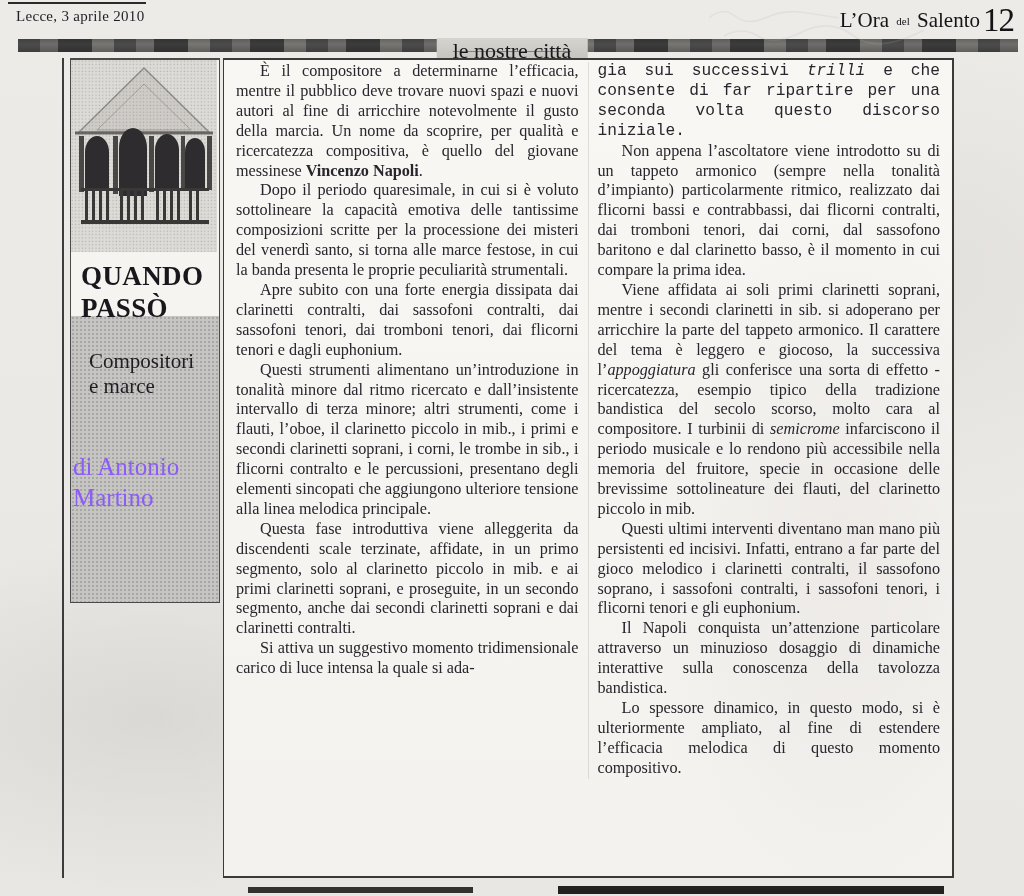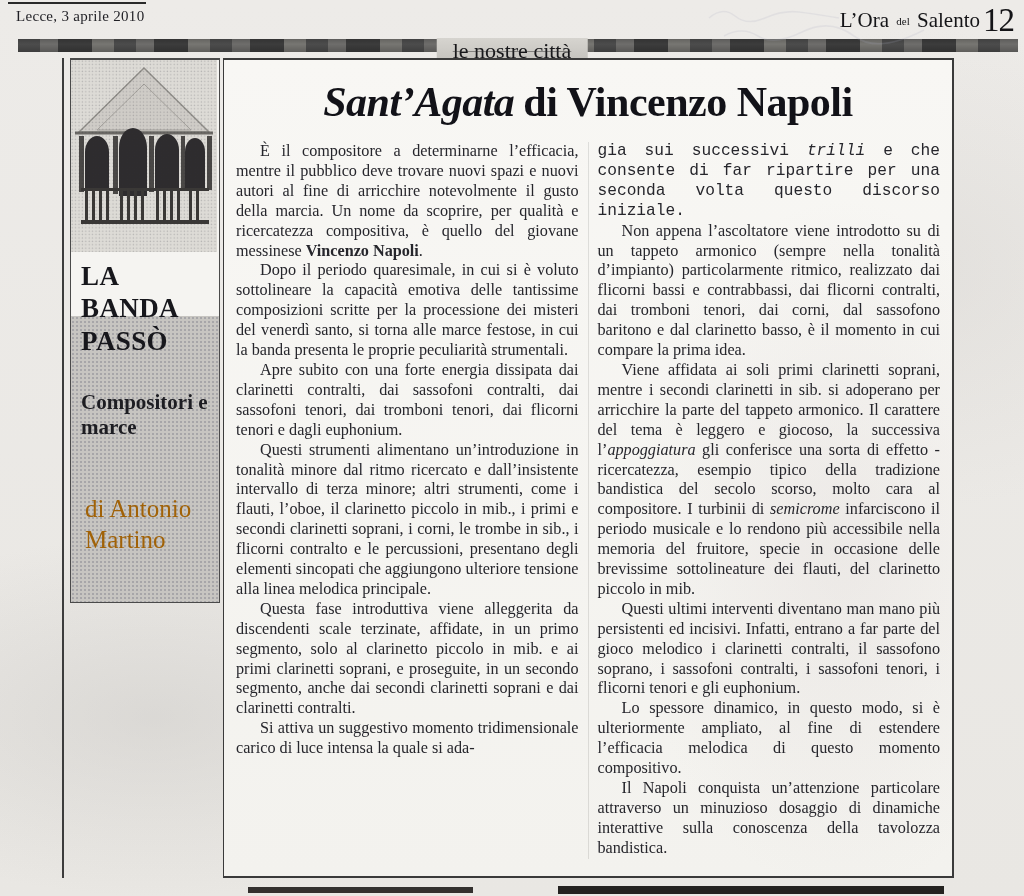--- a/index.html
+++ b/index.html
@@ -49,26 +49,26 @@
     background-color:#c7c5c1;
     background-image:radial-gradient(rgba(55,55,80,.22) 1px,transparent 1.3px);
     background-size:4px 4px;
   }
   .photo{height:192px;position:relative;overflow:hidden;}
   .kicker{
     position:relative;margin:0;padding:8px 10px 0 10px;
     font-size:27px;font-weight:bold;line-height:1.2;color:#17171c;letter-spacing:.4px;
   }
   .series-title{
-    position:relative;margin:33px 0 0 0;padding:0 10px;
-    font-size:21px;font-weight:bold;line-height:1.2;color:#1d1d22;
+    position:relative;margin:24px 0 0 0;padding:0 18px;
+    font-size:21px;font-weight:normal;line-height:1.2;color:#1d1d22;
   }
   .byline{
-    position:relative;margin-top:52px;padding:0 14px;
-    font-size:25px;line-height:1.25;color:#a16207;
+    position:relative;margin-top:52px;padding:0 2px;
+    font-size:25px;line-height:1.25;color:#8b5cf6;
   }
   .article{
     flex:1;margin-left:3px;
     border:2px solid #3a3a3a;border-left-width:1px;
     background:
       radial-gradient(ellipse 300px 500px at 85% 60%, rgba(210,200,200,.25), transparent 70%),
       linear-gradient(#f8f7f4,#f3f2ee);
     padding:2px 12px 8px 12px;position:relative;
   }
   .title{
@@ -159,48 +159,45 @@
           <rect x="99" y="131" width="3" height="29"></rect>
             <rect x="106" y="131" width="3" height="29"></rect>
           <rect x="118" y="131" width="3" height="29"></rect>
             <rect x="125" y="131" width="3" height="29"></rect>
         </g>
         <rect width="146" height="192" fill="url(#dots)"></rect>
       </svg>
     </div>
 
     <h2 class="kicker">
-        <div>LA BANDA</div>
+        <div>QUANDO</div>
         <div>PASSÒ</div>
       </h2>
 
     <h3 class="series-title">Compositori e marce</h3>
 
     <div class="byline">di Antonio Martino</div>
   </aside>
 
   <main class="article">
-    <h1 class="title">
-      <span class="t-ital">Sant’Agata</span><span>di Vincenzo Napoli</span>
-    </h1>
     <div class="cols">
       <div class="col col-left">
           <p><span>È il compositore a determinarne l’efficacia, mentre il pubblico deve trovare nuovi spazi e nuovi autori al fine di arricchire notevolmente il gusto della marcia. Un nome da scoprire, per qualità e ricercatezza compositiva, è quello del giovane messinese </span><span class="bd">Vincenzo Napoli</span><span>.</span></p>
           <p><span>Dopo il periodo quaresimale, in cui si è voluto sottolineare la capacità emotiva delle tantissime composizioni scritte per la processione dei misteri del venerdì santo, si torna alle marce festose, in cui la banda presenta le proprie peculiarità strumentali.</span></p>
           <p><span>Apre subito con una forte energia dissipata dai clarinetti contralti, dai sassofoni contralti, dai sassofoni tenori, dai tromboni tenori, dai flicorni tenori e dagli euphonium.</span></p>
           <p><span>Questi strumenti alimentano un’introduzione in tonalità minore dal ritmo ricercato e dall’insistente intervallo di terza minore; altri strumenti, come i flauti, l’oboe, il clarinetto piccolo in mib., i primi e secondi clarinetti soprani, i corni, le trombe in sib., i flicorni contralto e le percussioni, presentano degli elementi sincopati che aggiungono ulteriore tensione alla linea melodica principale.</span></p>
           <p><span>Questa fase introduttiva viene alleggerita da discendenti scale terzinate, affidate, in un primo segmento, solo al clarinetto piccolo in mib. e ai primi clarinetti soprani, e proseguite, in un secondo segmento, anche dai secondi clarinetti soprani e dai clarinetti contralti.</span></p>
           <p><span>Si attiva un suggestivo momento tridimensionale carico di luce intensa la quale si ada-</span></p>
         </div>
       <div class="col col-right">
           <p class="noind"><span>gia sui successivi </span><span class="it">trilli</span><span> e che consente di far ripartire per una seconda volta questo discorso iniziale.</span></p>
           <p><span>Non appena l’ascoltatore viene introdotto su di un tappeto armonico (sempre nella tonalità d’impianto) particolarmente ritmico, realizzato dai flicorni bassi e contrabbassi, dai flicorni contralti, dai tromboni tenori, dai corni, dal sassofono baritono e dal clarinetto basso, è il momento in cui compare la prima idea.</span></p>
           <p><span>Viene affidata ai soli primi clarinetti soprani, mentre i secondi clarinetti in sib. si adoperano per arricchire la parte del tappeto armonico. Il carattere del tema è leggero e giocoso, la successiva l’</span><span class="it">appoggiatura</span><span> gli conferisce una sorta di effetto - ricercatezza, esempio tipico della tradizione bandistica del secolo scorso, molto cara al compositore. I turbinii di </span><span class="it">semicrome</span><span> infarciscono il periodo musicale e lo rendono più accessibile nella memoria del fruitore, specie in occasione delle brevissime sottolineature dei flauti, del clarinetto piccolo in mib.</span></p>
           <p><span>Questi ultimi interventi diventano man mano più persistenti ed incisivi. Infatti, entrano a far parte del gioco melodico i clarinetti contralti, il sassofono soprano, i sassofoni contralti, i sassofoni tenori, i flicorni tenori e gli euphonium.</span></p>
+          <p><span>Il Napoli conquista un’attenzione particolare attraverso un minuzioso dosaggio di dinamiche interattive sulla conoscenza della tavolozza bandistica.</span></p>
           <p><span>Lo spessore dinamico, in questo modo, si è ulteriormente ampliato, al fine di estendere l’efficacia melodica di questo momento compositivo.</span></p>
-          <p><span>Il Napoli conquista un’attenzione particolare attraverso un minuzioso dosaggio di dinamiche interattive sulla conoscenza della tavolozza bandistica.</span></p>
         </div>
     </div>
   </main>
 </div>
 
 <div class="strip-a"></div>
 <div class="strip-b"></div>
 
 </body></html>

